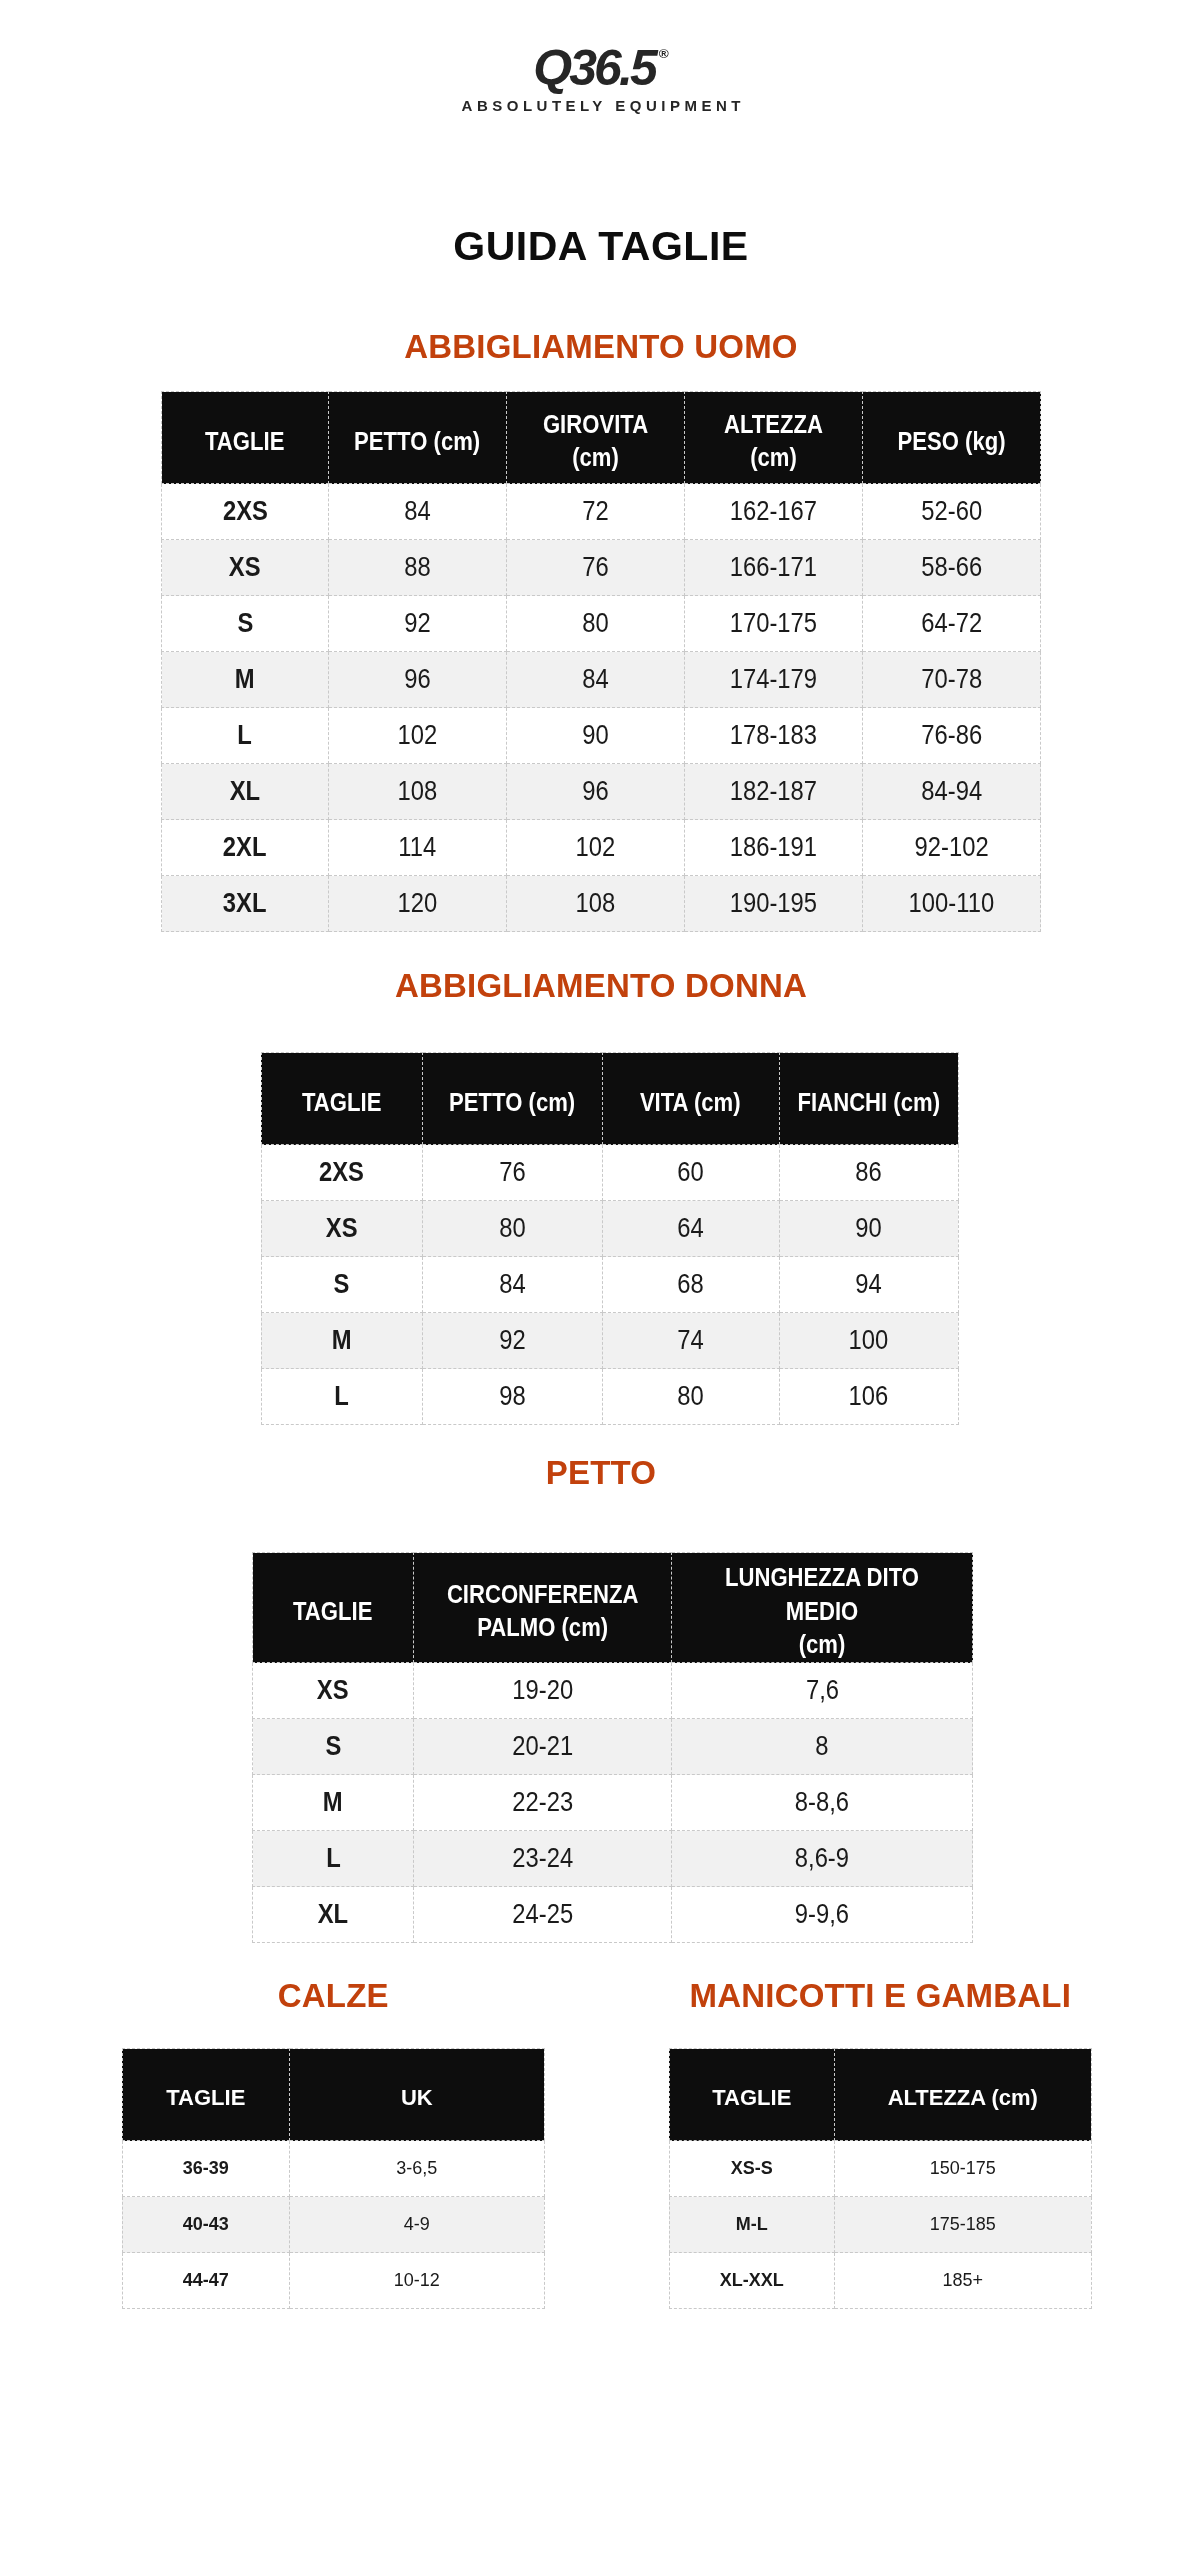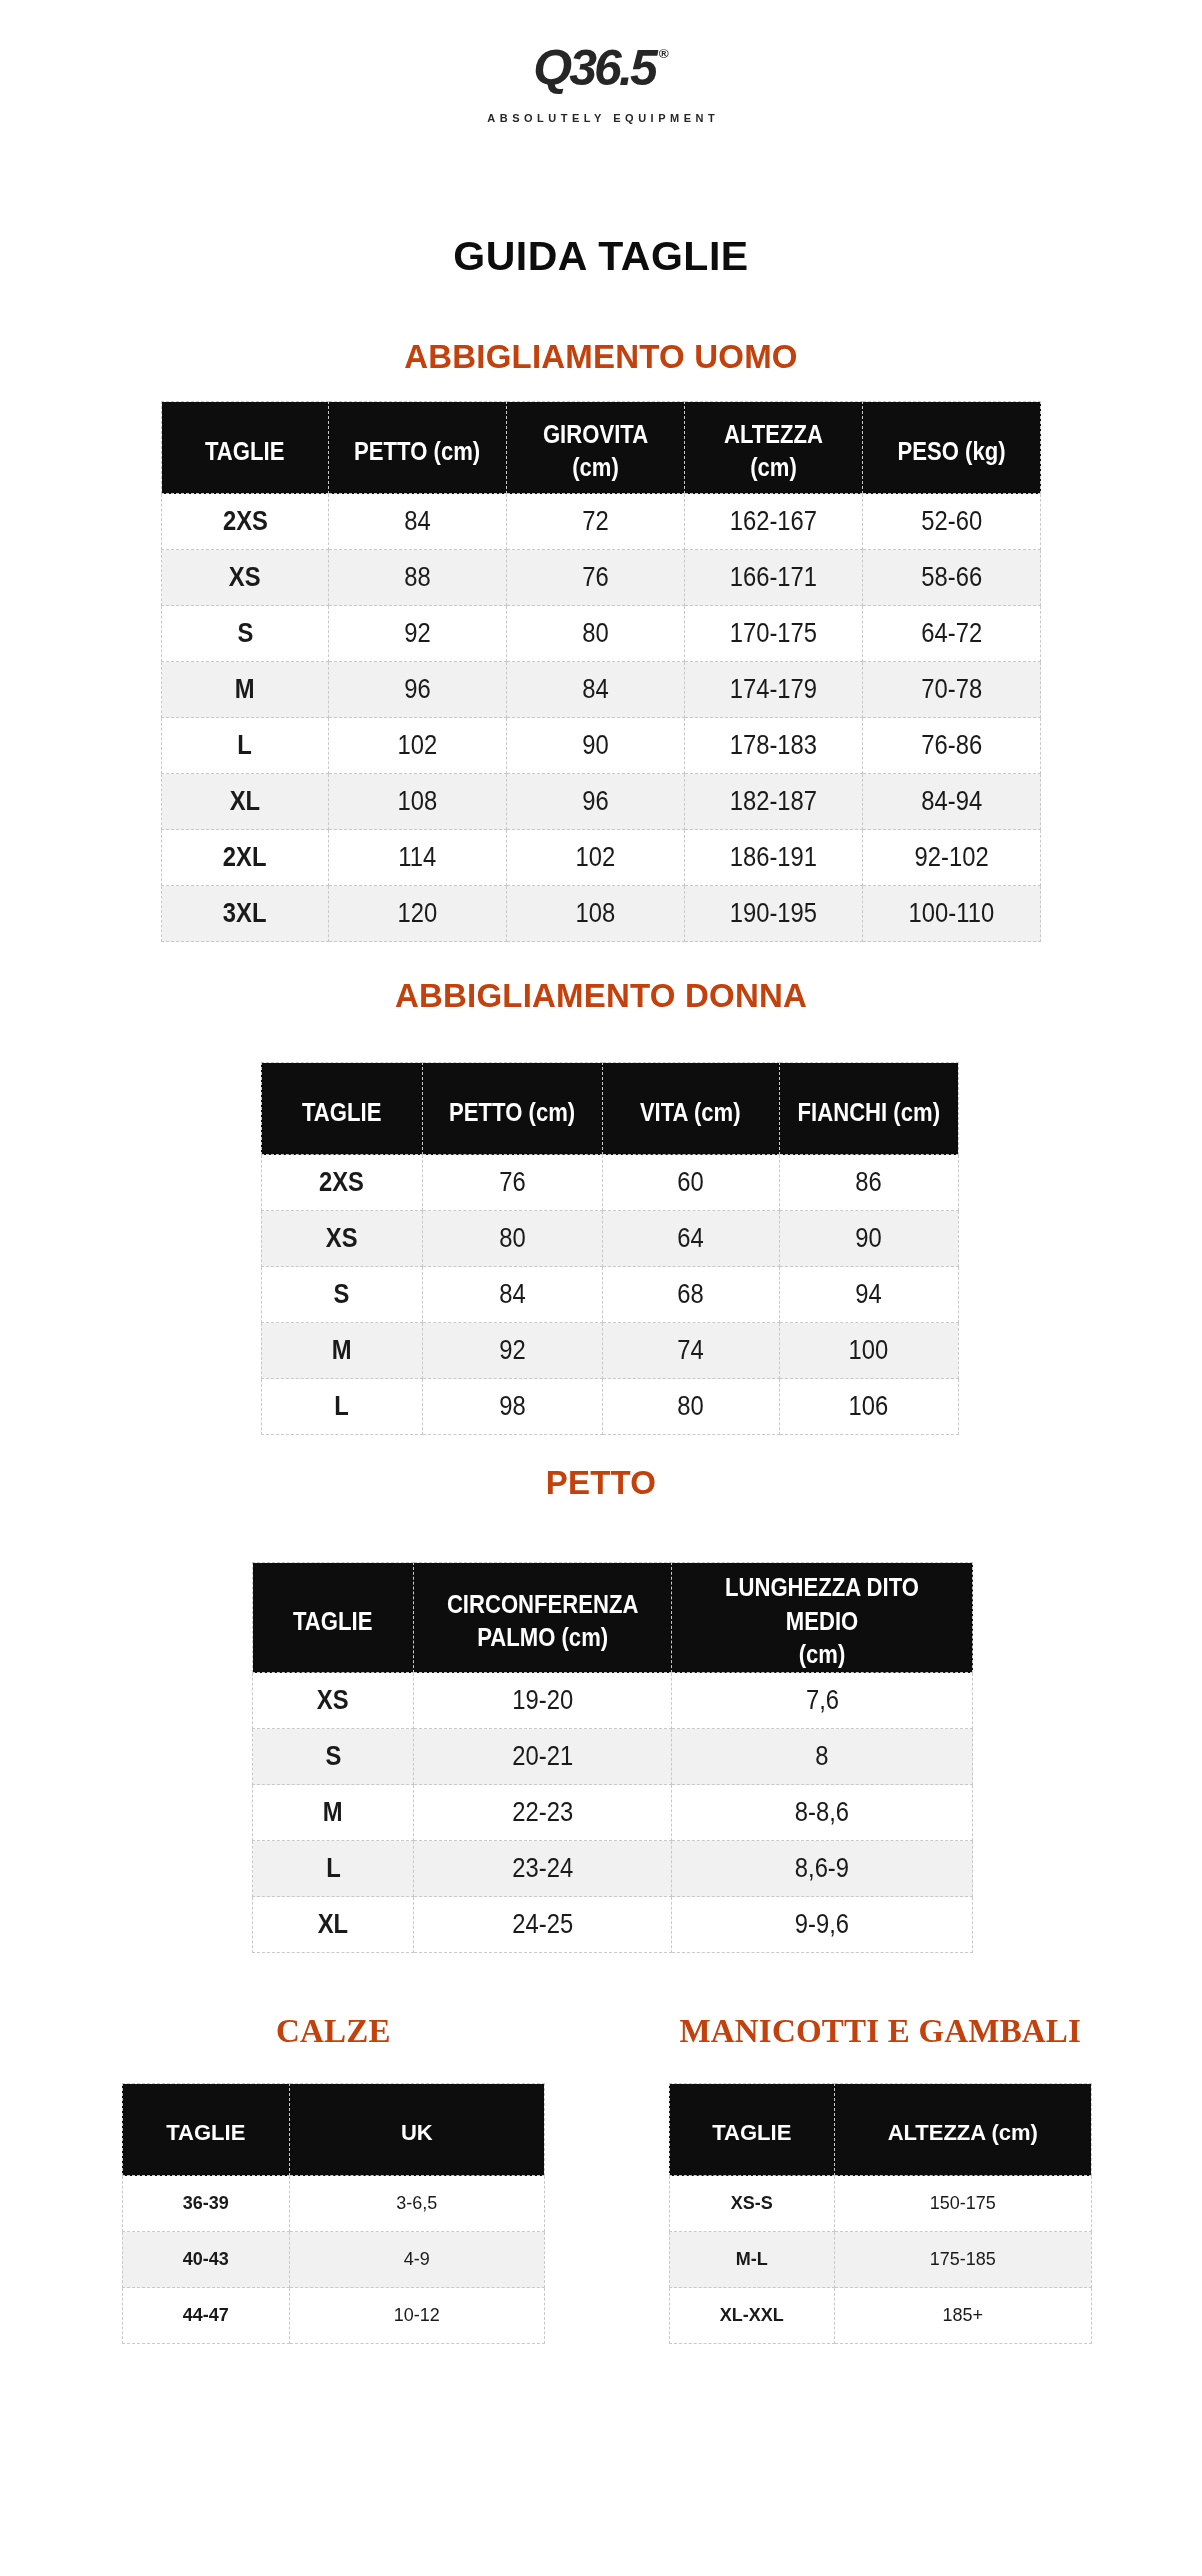--- a/index.html
+++ b/index.html
@@ -11,31 +11,31 @@
   }
   .page { padding-top:43px; text-align:center; }
 
   
   .logo-mark {
     font-size:50px; font-weight:bold; font-style:italic;
     letter-spacing:-2.9px; color:#262626; line-height:1;
   }
   .logo-reg { font-size:13.6px; font-style:normal; letter-spacing:0; vertical-align:27px; margin-left:3.9px; font-weight:bold; }
   .logo-tagline {
-    margin-top:19px; font-size:11px; font-weight:bold;
+    margin-top:4px; font-size:15px; font-weight:bold;
     letter-spacing:4.5px; color:#262626; text-indent:4.5px;
   }
 
   
   h1 { margin-top:109px; font-size:41px; letter-spacing:0.5px; color:#0d0d0d;text-align:center; }
   h2 { font-size:33px; letter-spacing:0.2px; color:#c2410c; }
   .sec-uomo  h2 { margin:58px 0 25px; }
   .sec-donna h2 { margin:35px 0 47px; }
   .sec-guanti h2 { margin:29px 0 60px; }
-  .bottom-row h2 { margin:60px 0 33px;font-family:Liberation Serif, serif; }
+  .bottom-row h2 { margin:34px 0 33px; }
 
   
   table { border-collapse:collapse; table-layout:fixed; margin:0 auto; background:#ffffff; }
   th, td { border:1px dashed #c9c9c9; text-align:center; vertical-align:middle; }
   th { background:#0d0d0d; color:#ffffff; height:92px; font-weight:bold; padding-top:7.8px; }
   td { height:56px; color:#1a1a1a; }
   tbody tr:nth-child(even) td { background:#f1f1f1; }
 
   .cell-text { display:inline-block; white-space:pre-line; line-height:1.3; }
   .size-label { font-weight:bold; }

